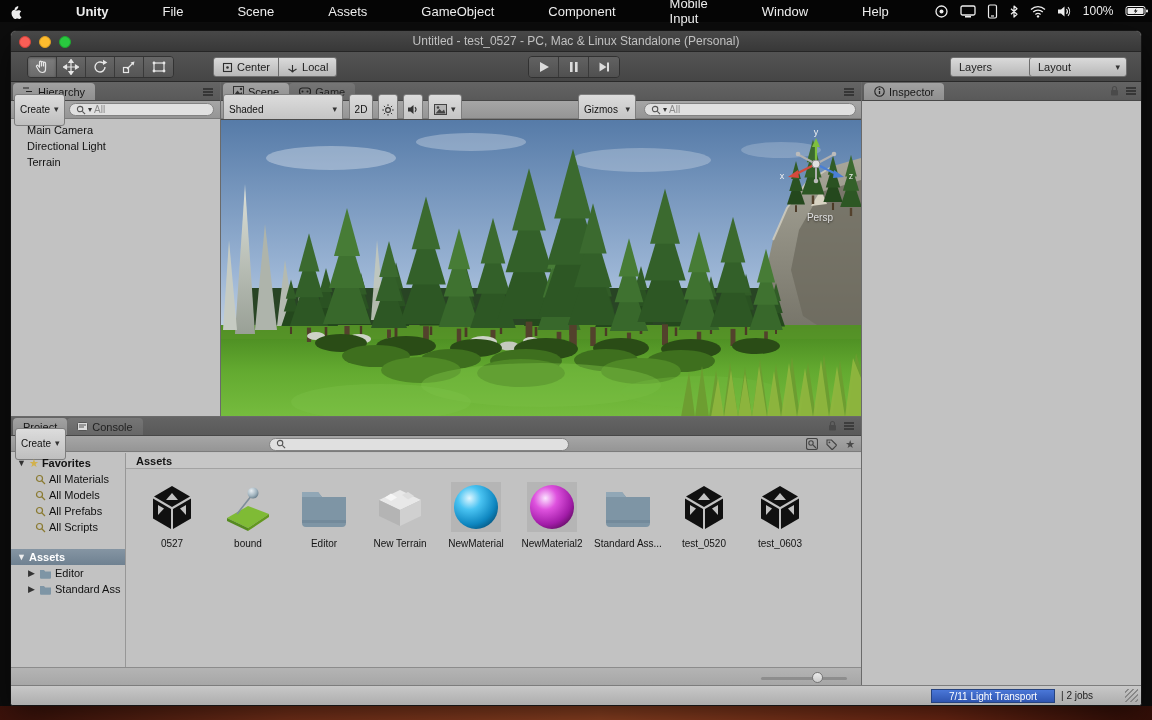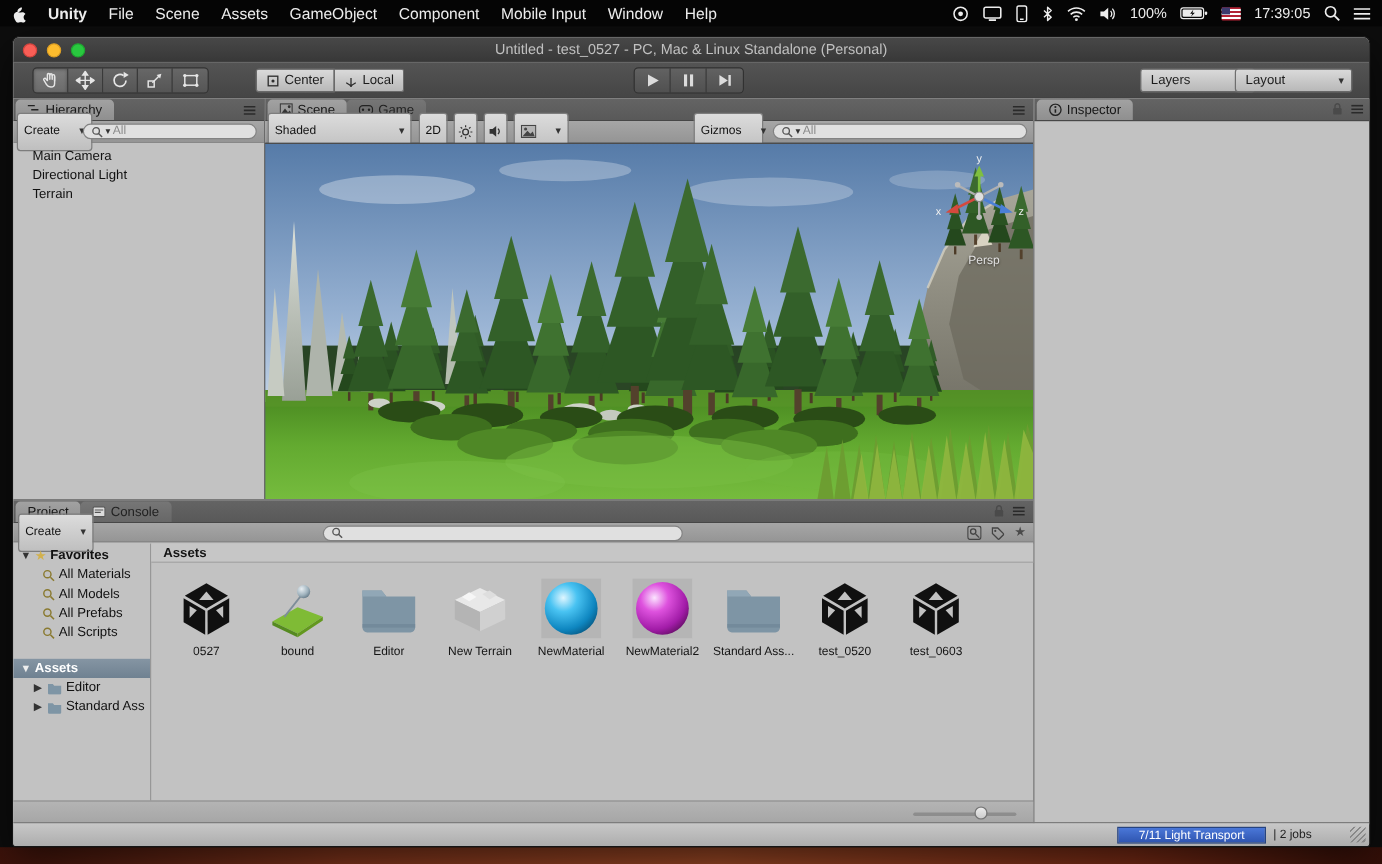--- a/index.html
+++ b/index.html
@@ -1,21 +1,21 @@
 <!DOCTYPE html>
 <html><head>
 <meta charset="utf-8">
 <style>
   * { margin:0; padding:0; box-sizing:border-box; }
   html,body { width:1152px; height:720px; overflow:hidden; background:#0d0d0d;
               font-family:"Liberation Sans", sans-serif; user-select:none; }
 
   
   #menubar { position:absolute; left:0; top:0; right:0; height:22px; background:#050505;
-             color:#ededed; display:flex; align-items:center; font-size:13px; z-index:50; }
+             color:#ededed; display:flex; align-items:center; font-size:13px; z-index:50;gap:36px; }
   .mb-item { padding:0 9px; height:22px; display:flex; align-items:center; }
   .mb-app { font-weight:bold; }
   #mb-right { margin-left:auto; display:flex; align-items:center; gap:11px; padding-right:10px; font-size:12px;justify-content:center; }
   #mb-right svg { display:block; }
   .flag { width:16px; height:11px; position:relative; overflow:hidden; border-radius:1px;
           background:repeating-linear-gradient(#b22234 0 1.6px,#fff 1.6px 3.2px); }
   .flag i { position:absolute; left:0; top:0; width:7px; height:6px; background:#3c3b6e; }
 
   
   #wallpaper-bottom { position:absolute; left:0; right:0; bottom:0; height:14px;
@@ -68,21 +68,21 @@
             align-items:flex-end; padding-left:2px; border-bottom:1px solid #474747; }
   .tab { height:17px; font-size:11px; color:#161616; padding:0 10px; border-radius:4px 4px 0 0;
          display:flex; align-items:center; gap:4px; }
   .tab.active { background:linear-gradient(#a2a2a2,#8f8f8f); }
   .tab.inactive { background:linear-gradient(#767676,#676767); color:#222; }
   .tabbar-right { margin-left:auto; display:flex; align-items:center; gap:7px; padding:0 7px 4px 0; }
 
   .subbar { height:18px; background:linear-gradient(#a6a6a6,#959595); border-bottom:1px solid #7b7b7b;
             position:relative; display:flex; align-items:center; }
   .ctrl { background:linear-gradient(#dcdcdc,#bfbfbf); border:1px solid #7d7d7d; border-radius:3px;
-          font-size:10px; color:#111; display:inline-flex; align-items:center; gap:16px;
+          font-size:10px; color:#111; display:inline-flex; align-items:center; gap:4px;
           height:14px; padding:15px 5px; }
   .searchpill { background:#e0e0e0; border:1px solid #828282; border-radius:8px; height:13px;
                 display:flex; align-items:center; gap:2px; font-size:10px; color:#8a8a8a; padding:0 6px; }
 
   
   #hier-list { position:absolute; top:40px; left:0; right:0; bottom:0; }
   .hier-item { height:16px; line-height:16px; font-size:11px; color:#111; padding-left:16px; }
 
   
   #viewport { position:absolute; top:37px; left:0; width:640px; height:297px; background:#3a4a5a;

